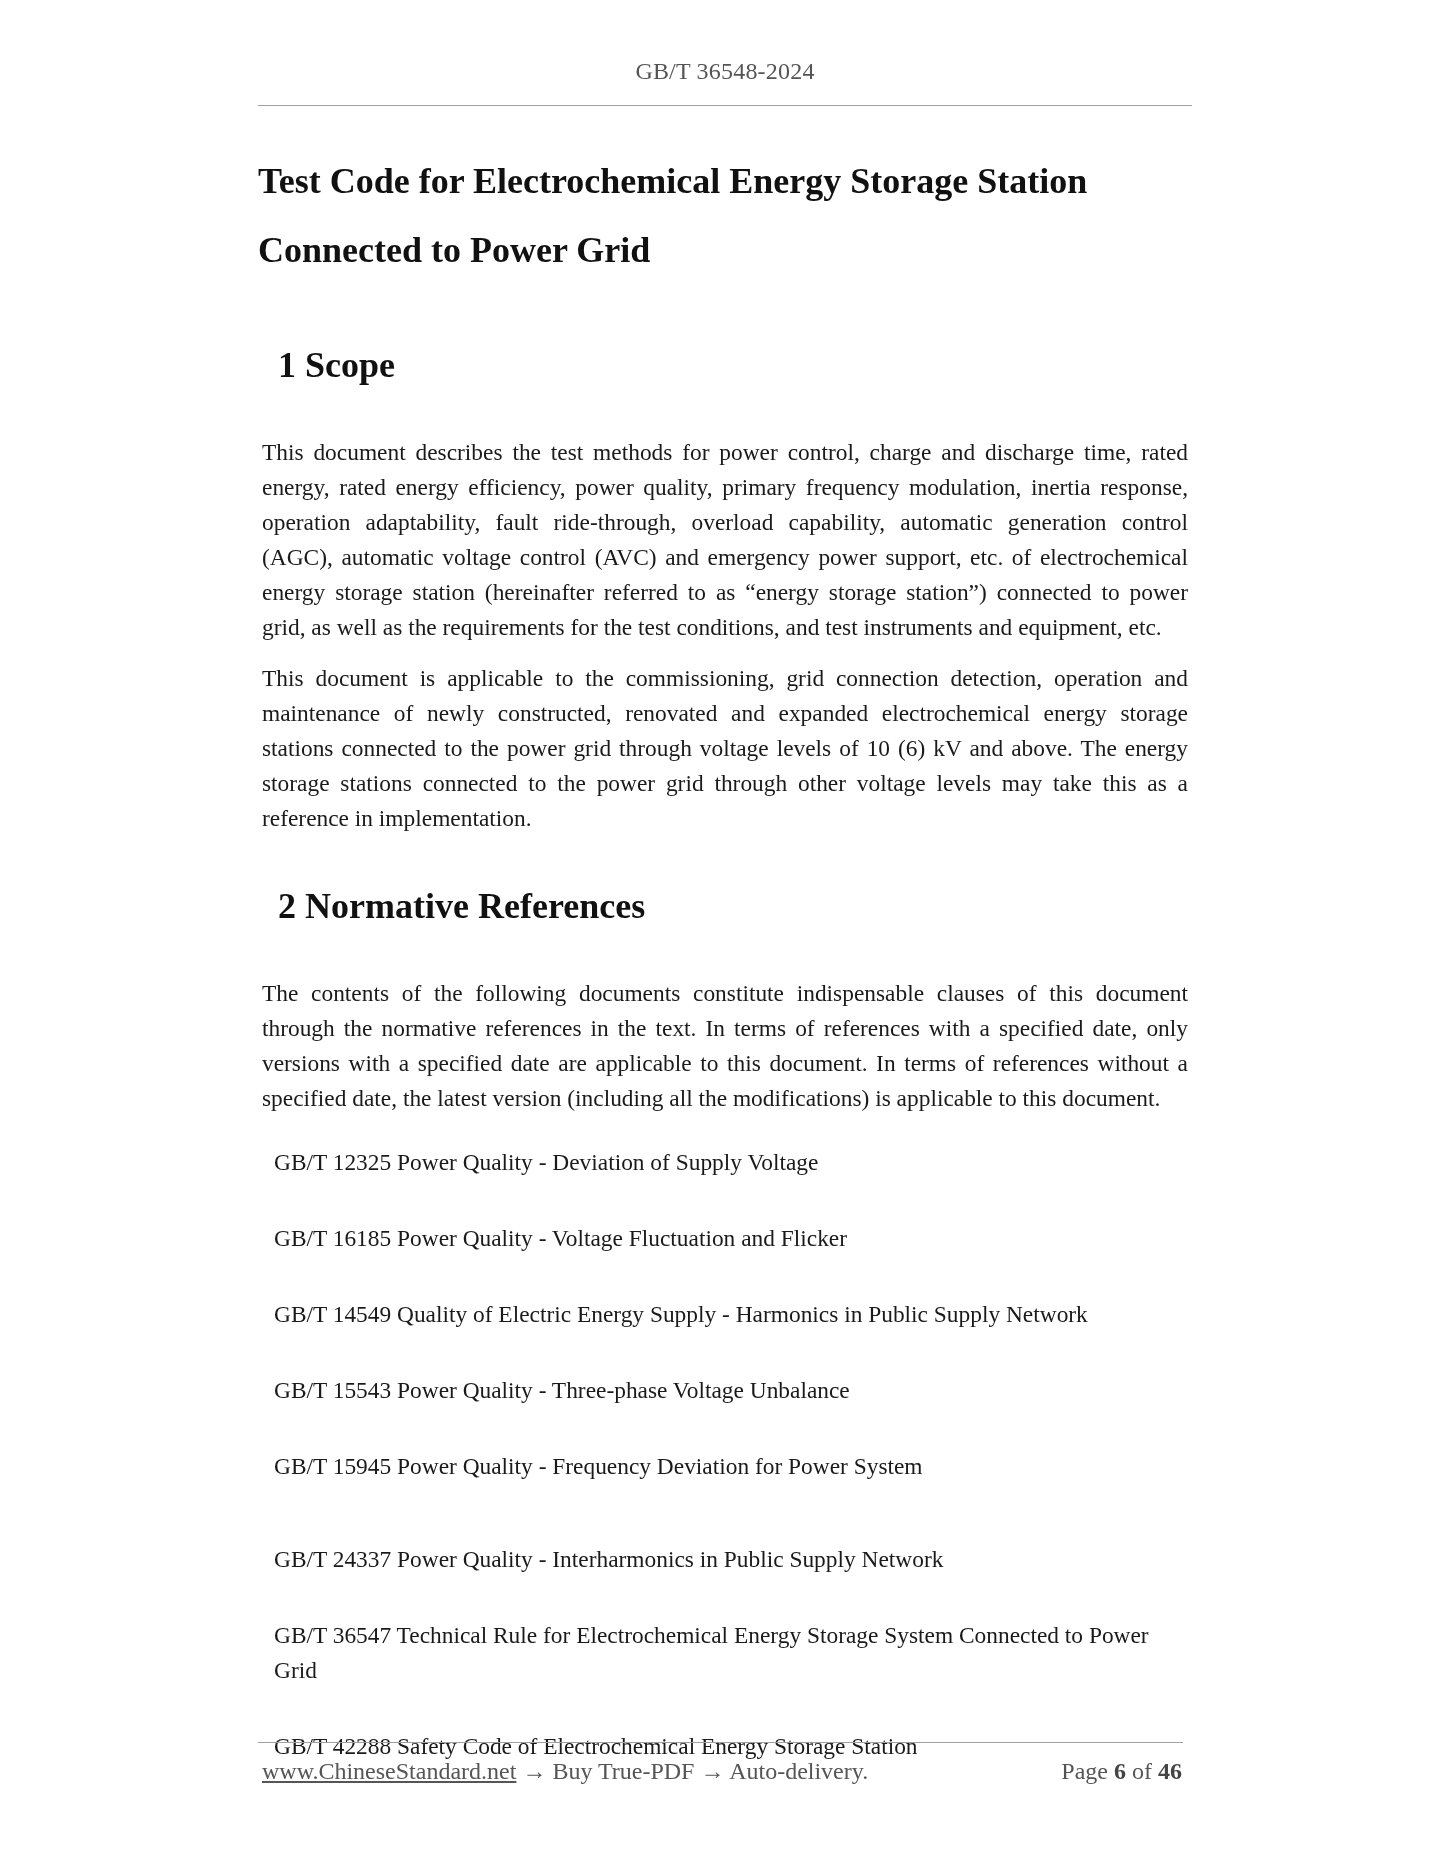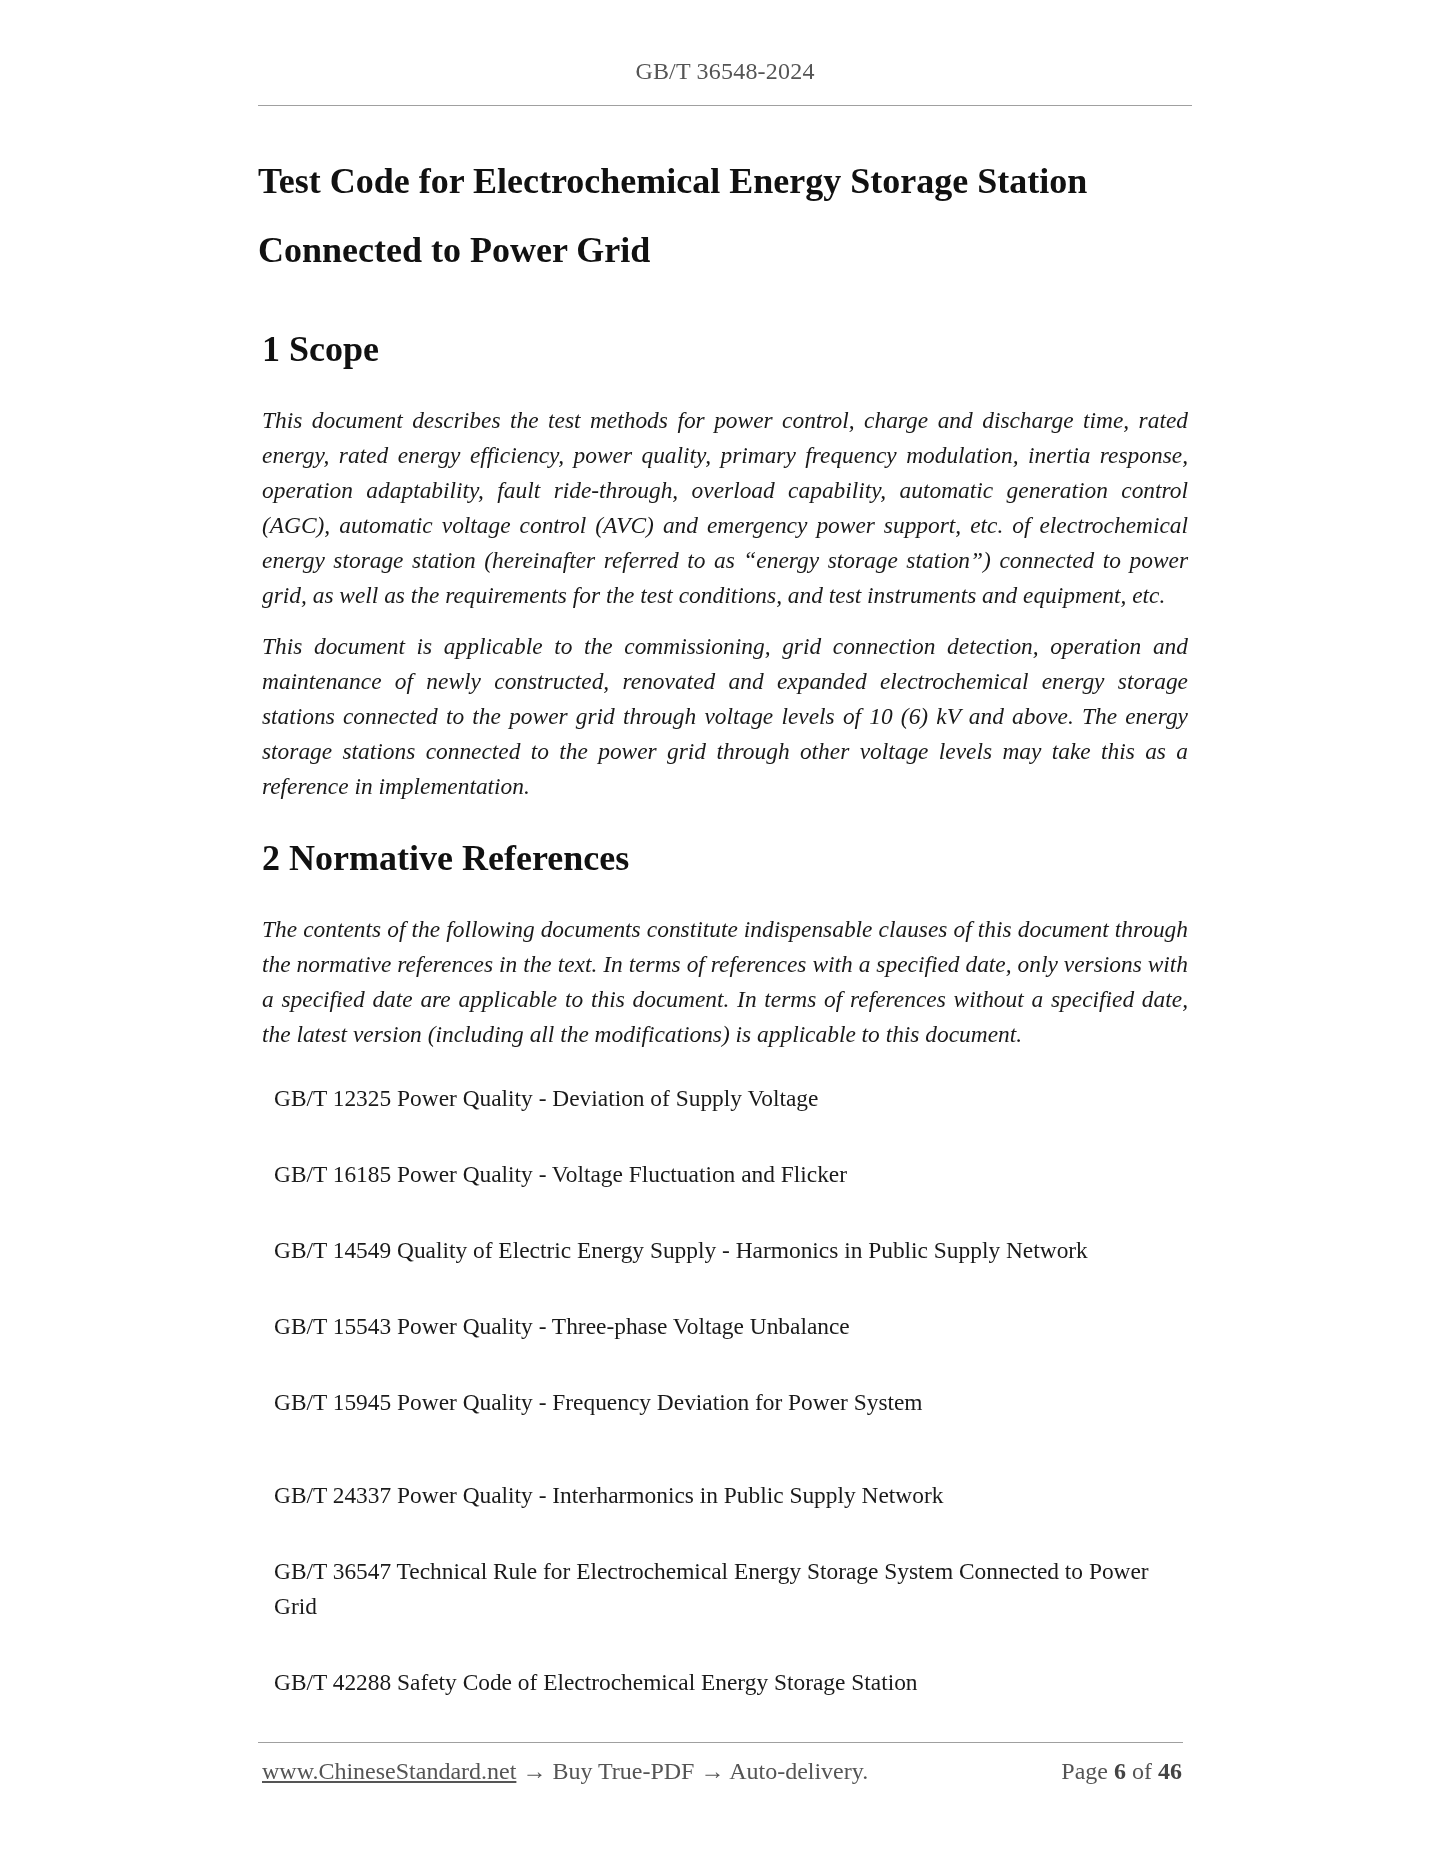--- a/index.html
+++ b/index.html
@@ -48,31 +48,30 @@
 
     .content {
       position: absolute;
       left: 262px;
       width: 926px;
       top: 325px;
     }
     h2.section-heading {
       font-size: 36px;
       font-weight: bold;
-      margin: 0;
+      margin: 16px;
       color: #111111;
       line-height: 48px;
     }
     p.para {
       font-size: 23.4px;
       line-height: 35px;
       margin: 0;
       text-align: justify;
       color: #1a1a1a;
-      font-style: italic;
     }
     .ref-item {
       font-size: 23.4px;
       line-height: 35px;
       margin: 12px;
       text-align: left;
       color: #1a1a1a;
     }
 
     .footer-rule {

